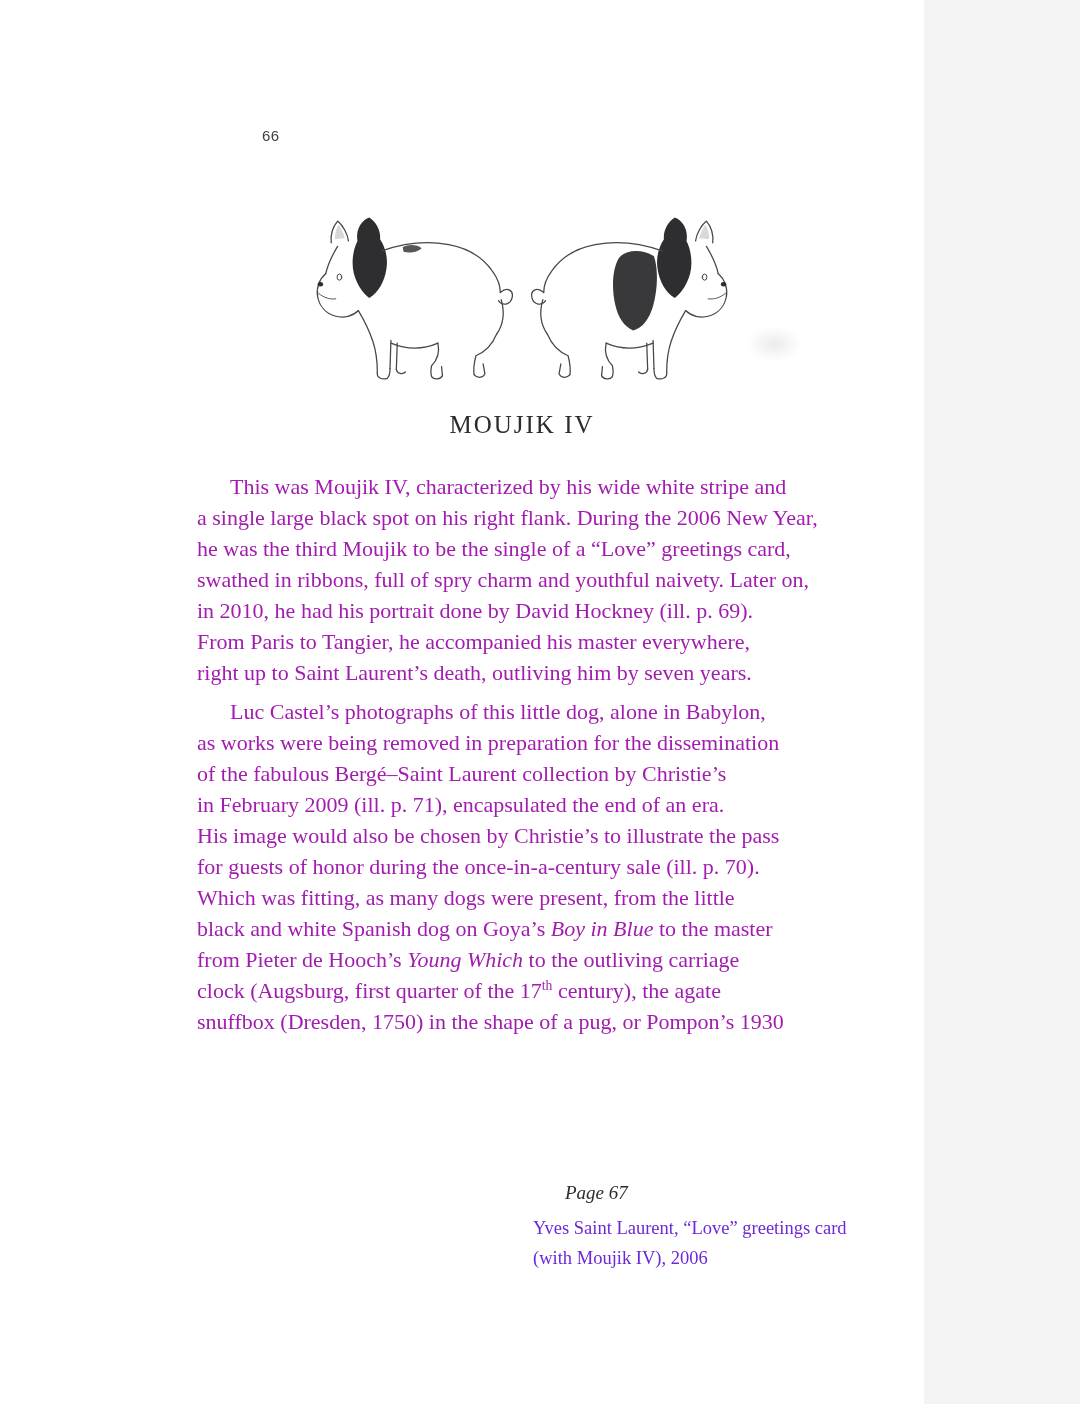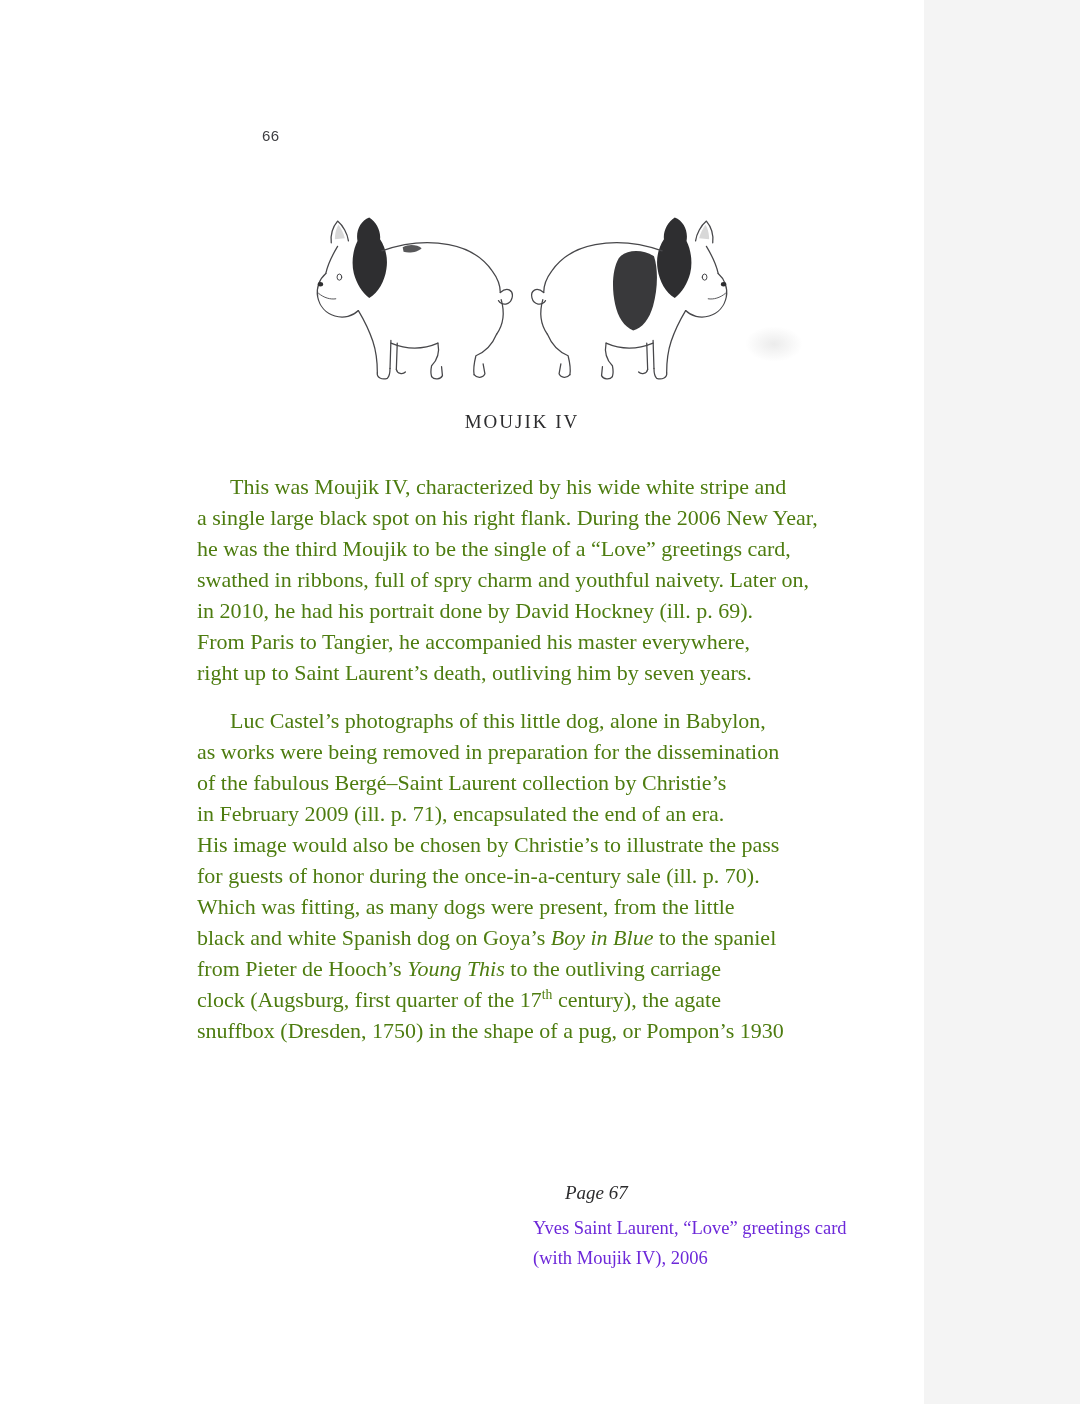--- a/index.html
+++ b/index.html
@@ -32,32 +32,32 @@
     position: absolute;
     left: 745px; top: 326px;
     width: 58px; height: 36px;
     background: radial-gradient(ellipse at center, rgba(40,40,40,0.09) 0%, rgba(40,40,40,0.0) 70%);
   }
   .figure-caption {
     position: absolute;
     left: 197px; top: 411px;
     width: 650px;
     text-align: center;
-    font-size: 19px;
+    font-size: 25px;
     letter-spacing: 2px;
     color: #2c2c2e;
   }
   .body-text {
     position: absolute;
     left: 197px; top: 471px;
     font-size: 22px;
     line-height: 31px;
-    color: #4d7c0f;
+    color: #a21caf;
   }
-  .para + .para { margin-top: 17px; }
+  .para + .para { margin-top: 8px; }
   .line { white-space: nowrap; height: 31px; }
   .line.indent { padding-left: 33px; }
   .line em { font-style: italic; }
   .line sup { font-size: 0.62em; line-height: 0; vertical-align: super; }
   .footer-pageref {
     position: absolute;
     left: 565px; top: 1182px;
     font-size: 19px;
     font-style: italic;
     color: #2b2b2d;
@@ -151,22 +151,22 @@
         <div class="line"><span>right up to Saint Laurent’s death, outliving him by seven years.</span></div>
       </div>
       <div class="para">
         <div class="line indent"><span>Luc Castel’s photographs of this little dog, alone in Babylon,</span></div>
         <div class="line"><span>as works were being removed in preparation for the dissemination</span></div>
         <div class="line"><span>of the fabulous Bergé–Saint Laurent collection by Christie’s</span></div>
         <div class="line"><span>in February 2009 (ill. p. 71), encapsulated the end of an era.</span></div>
         <div class="line"><span>His image would also be chosen by Christie’s to illustrate the pass</span></div>
         <div class="line"><span>for guests of honor during the once-in-a-century sale (ill. p. 70).</span></div>
         <div class="line"><span>Which was fitting, as many dogs were present, from the little</span></div>
-        <div class="line"><span>black and white Spanish dog on Goya’s </span><em>Boy in Blue</em><span> to the spaniel</span></div>
-        <div class="line"><span>from Pieter de Hooch’s </span><em>Young This</em><span> to the outliving carriage</span></div>
+        <div class="line"><span>black and white Spanish dog on Goya’s </span><em>Boy in Blue</em><span> to the master</span></div>
+        <div class="line"><span>from Pieter de Hooch’s </span><em>Young Which</em><span> to the outliving carriage</span></div>
         <div class="line"><span>clock (Augsburg, first quarter of the 17</span><sup>th</sup><span> century), the agate</span></div>
         <div class="line"><span>snuffbox (Dresden, 1750) in the shape of a pug, or Pompon’s 1930</span></div>
       </div>
     </div>
 
   <div class="footer-pageref">Page 67</div>
 
   <div class="footer-credit">
       <div class="credit-line">Yves Saint Laurent, “Love” greetings card</div>
       <div class="credit-line">(with Moujik IV), 2006</div>

